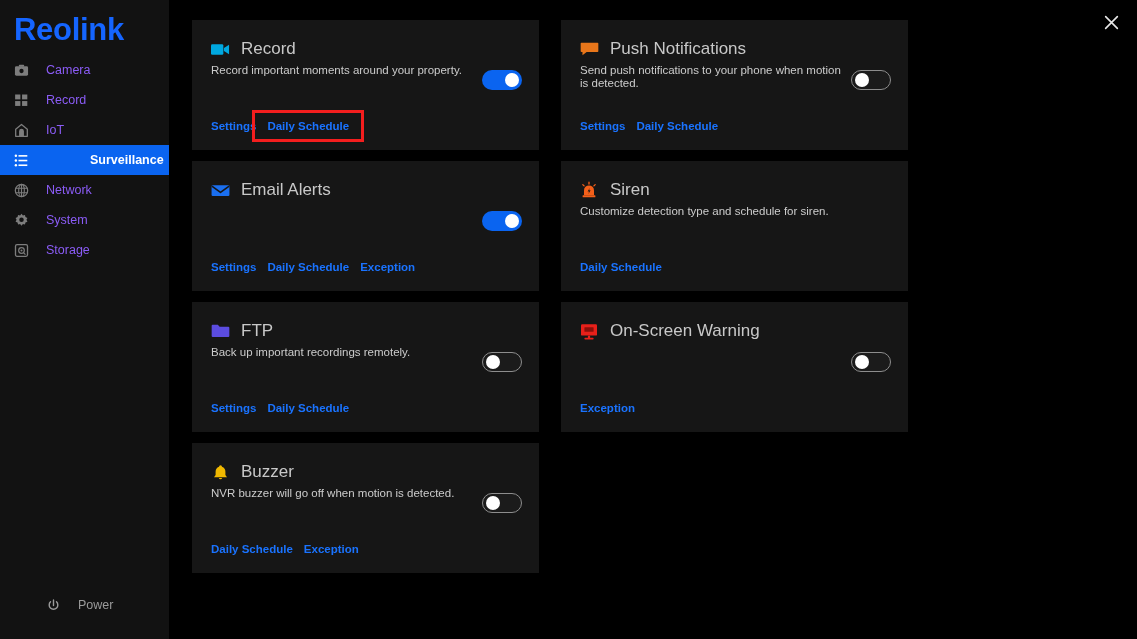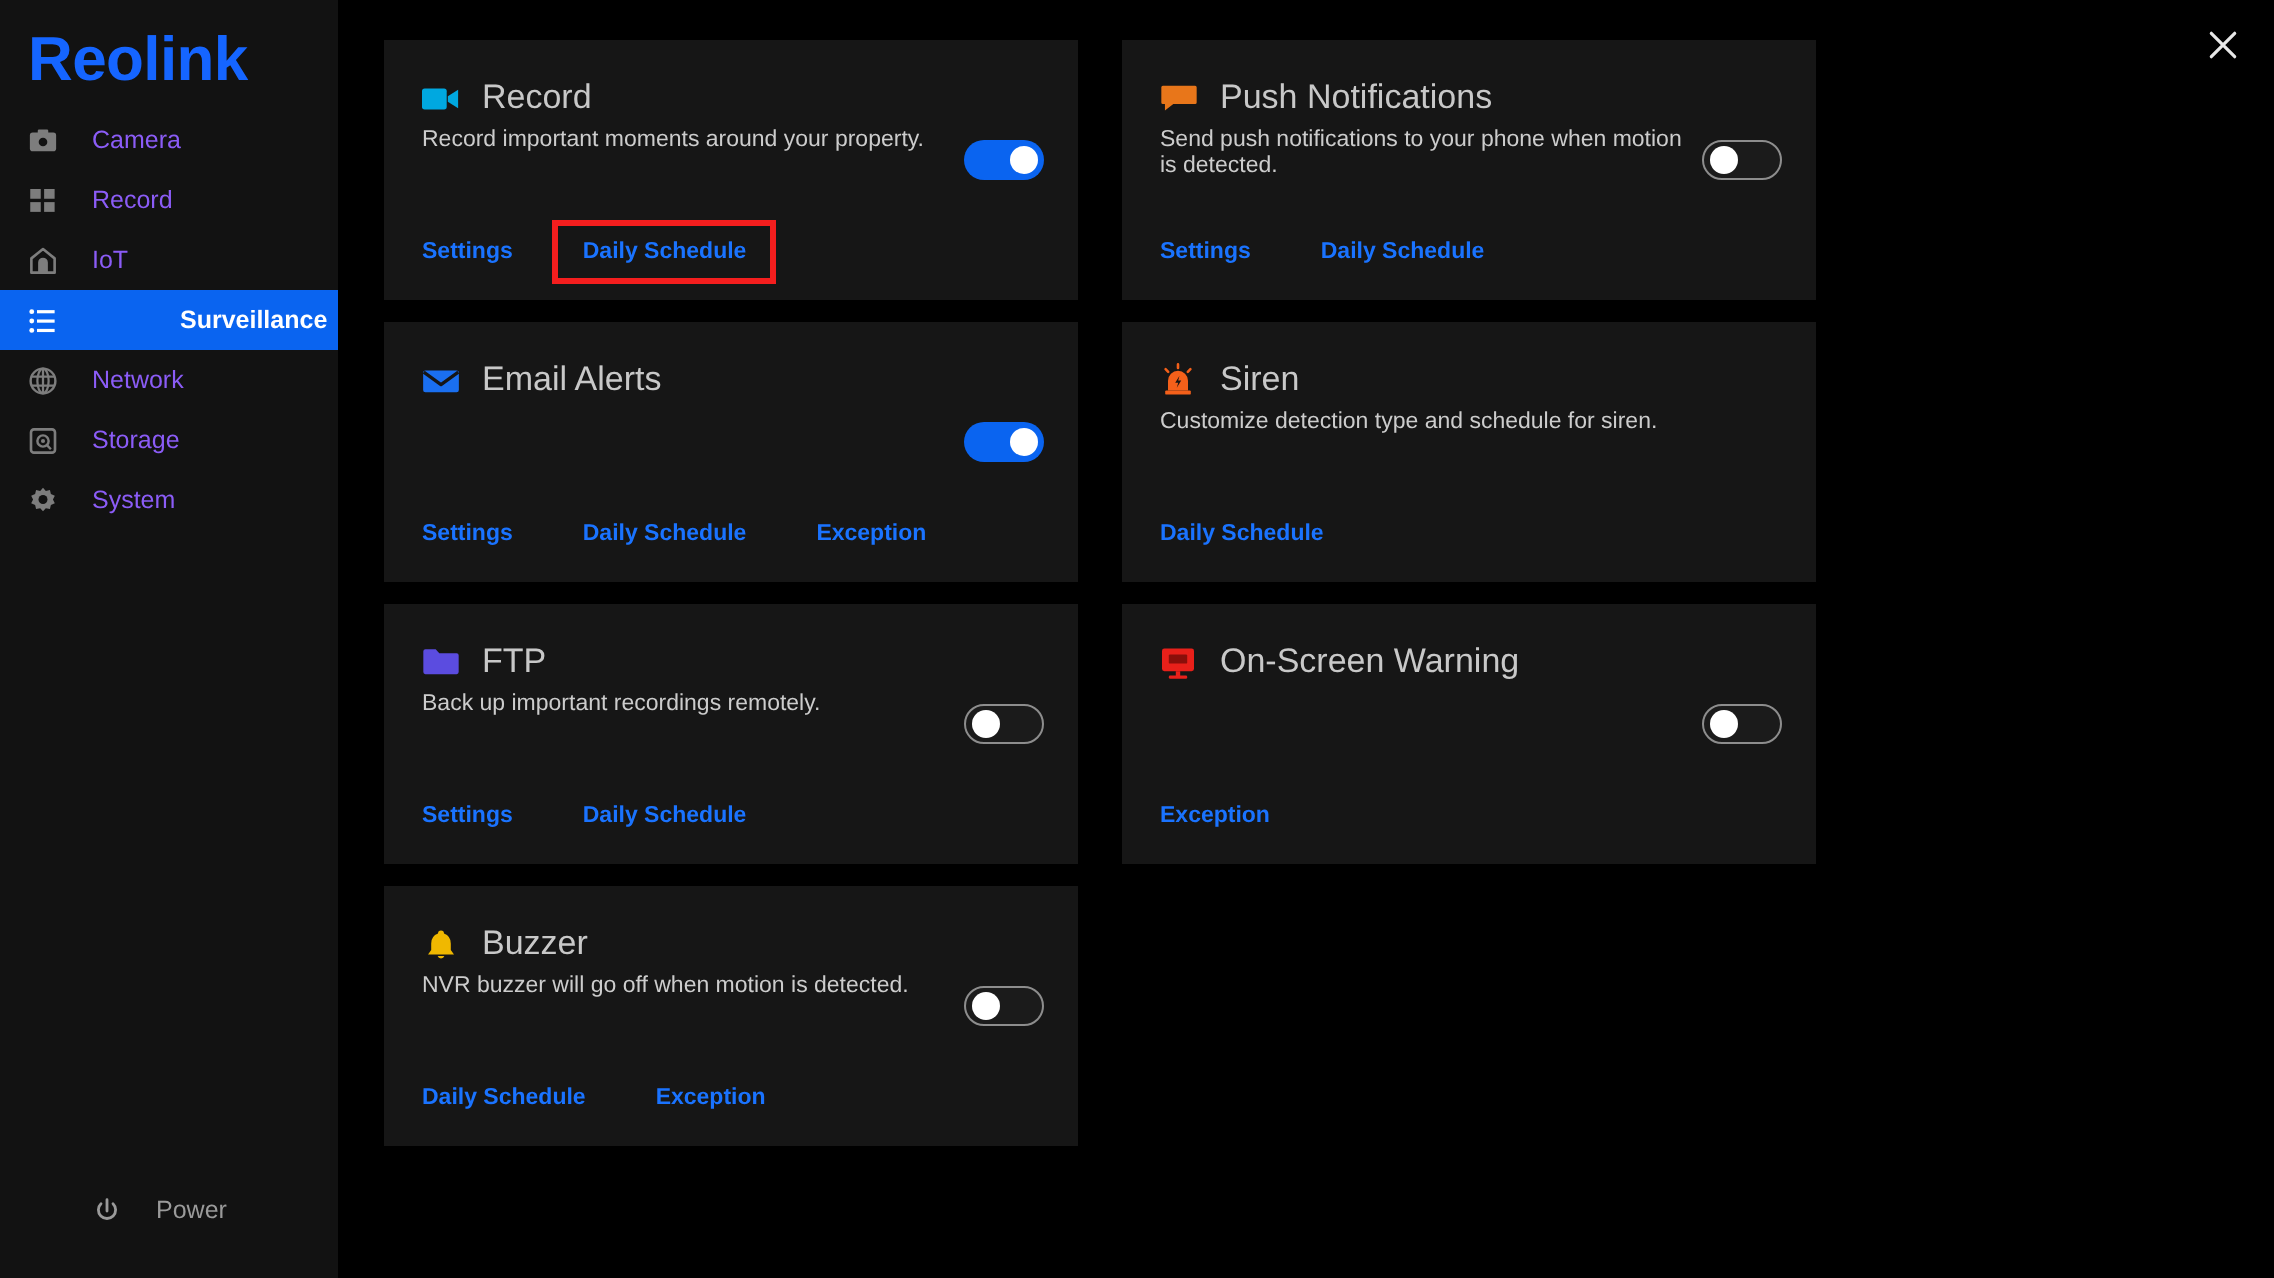--- a/index.html
+++ b/index.html
@@ -143,21 +143,21 @@
     font-size: 11.5px;
     color: #cccccc;
     line-height: 13px;
   }
   .card-links {
     position: absolute;
     left: 19px;
     bottom: 16px;
     display: flex;
     align-items: center;
-    gap: 35px;
+    gap: 11px;
     height: 16px;
   }
   .card-link {
     font-size: 11.5px;
     color: #1a73ff;
     font-weight: bold;
     cursor: pointer;
     white-space: nowrap;
     position: relative;
   }
@@ -246,36 +246,36 @@
               <circle cx="8" cy="8" r="6.6" fill="none" stroke="#7d7d7d" stroke-width="1.3"></circle>
               <ellipse cx="8" cy="8" rx="3" ry="6.6" fill="none" stroke="#7d7d7d" stroke-width="1.2"></ellipse>
               <path d="M1.6 5.6 H14.4 M1.6 10.4 H14.4 M8 1.4 V14.6" stroke="#7d7d7d" stroke-width="1.2"></path>
             </svg>
           </span>
           <span class="nav-label">Network</span>
         </div>
         <div class="nav-item">
           <span class="nav-icon">
             <svg width="15" height="15" viewBox="0 0 16 16">
+              <path d="M8 0.9 L9.5 2.6 L11.7 2.1 L12.2 4.3 L14.3 5.2 L13.3 7.2 L14.3 9.2 L12.2 10.1 L11.7 12.3 L9.5 11.8 L8 13.5 L6.5 11.8 L4.3 12.3 L3.8 10.1 L1.7 9.2 L2.7 7.2 L1.7 5.2 L3.8 4.3 L4.3 2.1 L6.5 2.6 Z" fill="#7d7d7d"></path>
+              <circle cx="8" cy="7.2" r="2.4" fill="#121212"></circle>
+            </svg>
+          </span>
+          <span class="nav-label">System</span>
+        </div>
+        <div class="nav-item">
+          <span class="nav-icon">
+            <svg width="15" height="15" viewBox="0 0 16 16">
               <rect x="1.6" y="1.8" width="12.8" height="12.4" rx="1.6" fill="none" stroke="#7d7d7d" stroke-width="1.4"></rect>
               <circle cx="8" cy="8" r="3" fill="none" stroke="#7d7d7d" stroke-width="1.3"></circle>
               <circle cx="8" cy="8" r="1.1" fill="#7d7d7d"></circle>
               <path d="M10.1 10.2 L12.2 12.4" stroke="#7d7d7d" stroke-width="1.3"></path>
             </svg>
           </span>
           <span class="nav-label">Storage</span>
-        </div>
-        <div class="nav-item">
-          <span class="nav-icon">
-            <svg width="15" height="15" viewBox="0 0 16 16">
-              <path d="M8 0.9 L9.5 2.6 L11.7 2.1 L12.2 4.3 L14.3 5.2 L13.3 7.2 L14.3 9.2 L12.2 10.1 L11.7 12.3 L9.5 11.8 L8 13.5 L6.5 11.8 L4.3 12.3 L3.8 10.1 L1.7 9.2 L2.7 7.2 L1.7 5.2 L3.8 4.3 L4.3 2.1 L6.5 2.6 Z" fill="#7d7d7d"></path>
-              <circle cx="8" cy="7.2" r="2.4" fill="#121212"></circle>
-            </svg>
-          </span>
-          <span class="nav-label">System</span>
         </div>
       </div>
     <div id="power-item">
       <span class="nav-icon">
         <svg width="15" height="15" viewBox="0 0 16 16">
           <path d="M8 2 L8 8" stroke="#9a9a9a" stroke-width="1.5" fill="none" stroke-linecap="round"></path>
           <path d="M4.8 4.1 A4.6 4.6 0 1 0 11.2 4.1" stroke="#9a9a9a" stroke-width="1.5" fill="none" stroke-linecap="round"></path>
         </svg>
       </span>
       <span class="nav-label">Power</span>

